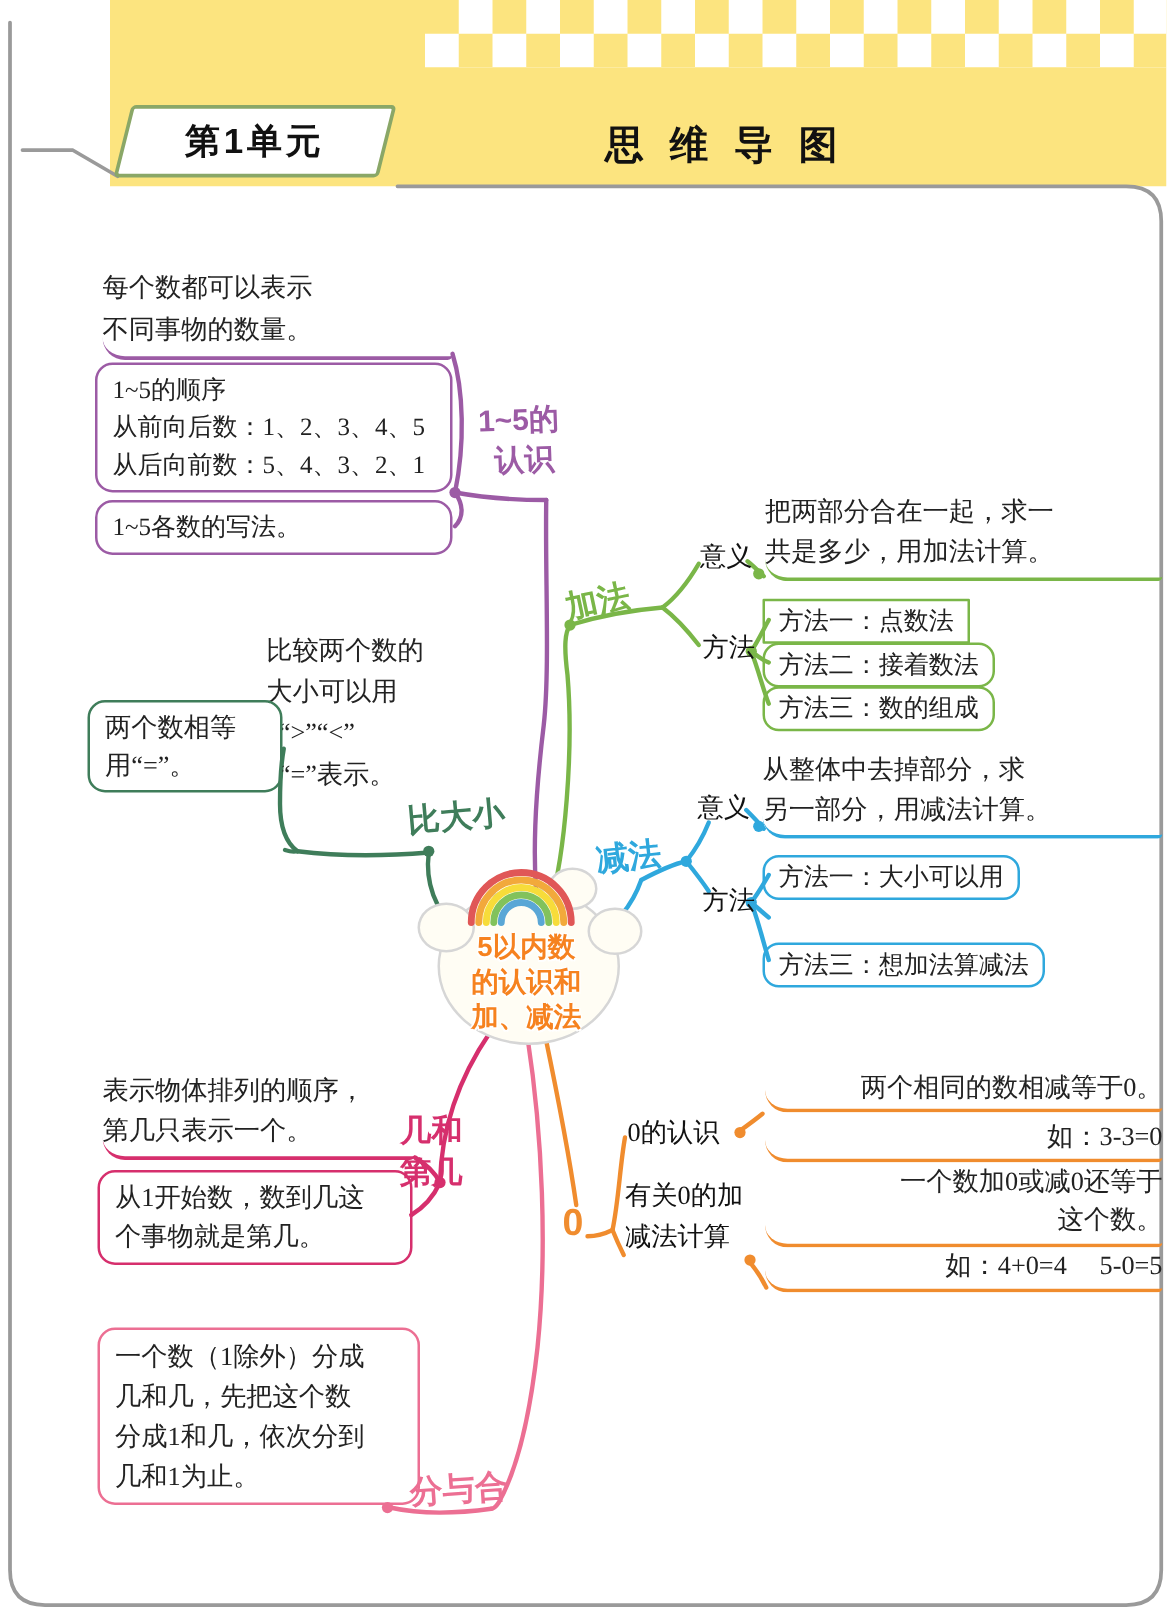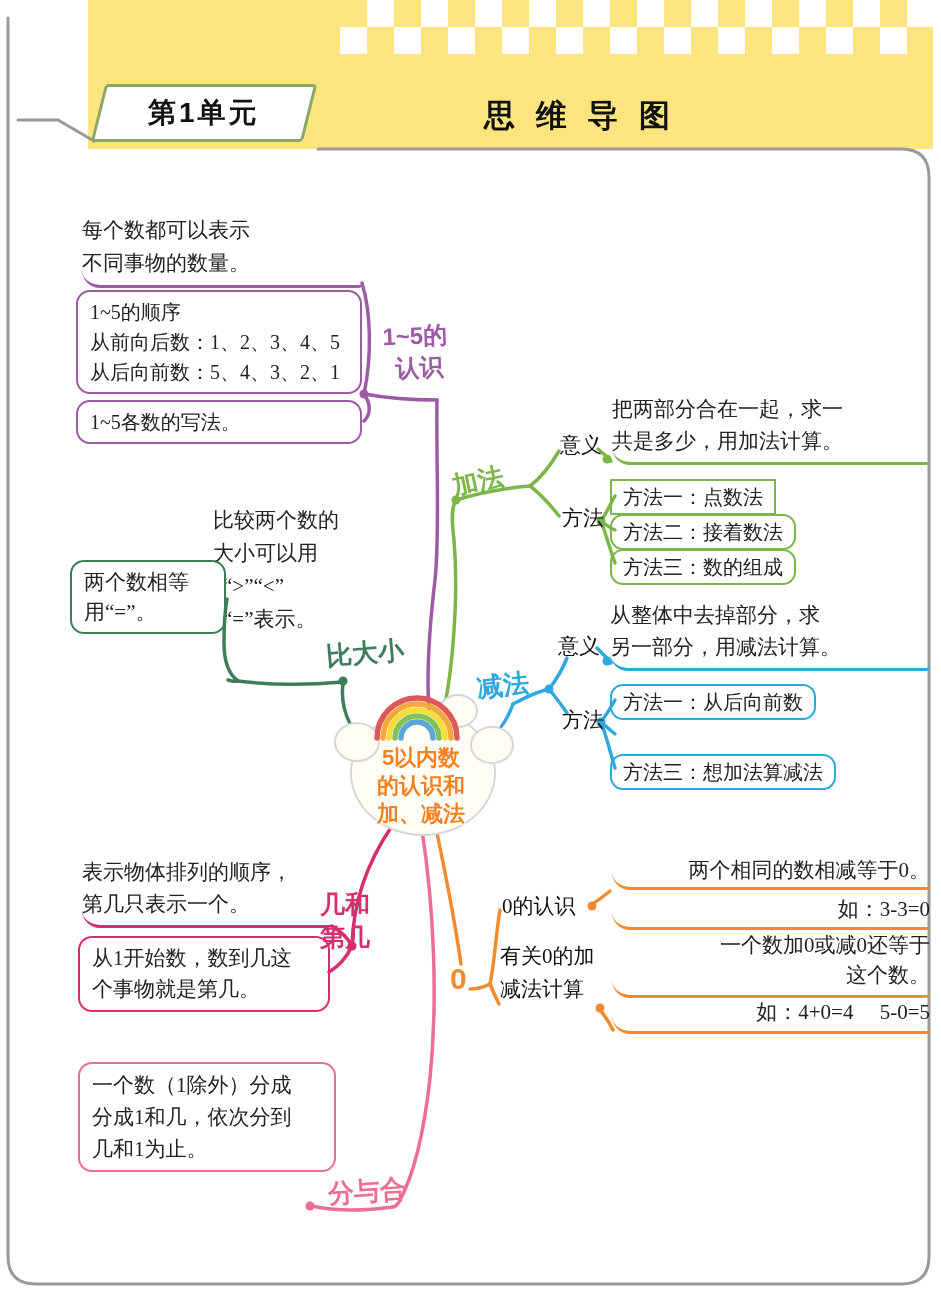--- a/index.html
+++ b/index.html
@@ -206,21 +206,21 @@
     <div>用“=”。</div>
   </div>
 
   <div class="blabel l-blue" style="left:477px;top:668px;font-size:26px;transform:rotate(-6deg);">减法</div>
   <div class="klabel" style="left:558px;top:632px;">意义</div>
   <div class="txt brace c-blue" style="left:610px;top:599px;width:320px;">
     <div>从整体中去掉部分，求</div>
     <div>另一部分，用减法计算。</div>
   </div>
   <div class="klabel" style="left:562px;top:706px;">方法</div>
-  <div class="txt box c-blue" style="left:610px;top:684px;font-size:20px;line-height:26px;border-radius:13px;padding:3px 11px;">方法一：从后向前数</div>
+  <div class="txt box c-blue" style="left:610px;top:684px;font-size:20px;line-height:26px;border-radius:13px;padding:3px 11px;">方法一：大小可以用</div>
   <div class="txt box c-blue" style="left:610px;top:754px;font-size:20px;line-height:26px;border-radius:13px;padding:3px 11px;">方法三：想加法算减法</div>
 
   <div class="blabel l-magenta" style="left:320px;top:888px;font-size:25px;">
     <div>几和</div>
     <div>第几</div>
   </div>
   <div class="txt brace c-magenta" style="left:82px;top:856px;width:250px;">
     <div>表示物体排列的顺序，</div>
     <div>第几只表示一个。</div>
   </div>
@@ -245,17 +245,18 @@
     <div>一个数加0或减0还等于</div>
     <div>这个数。</div>
   </div>
   <div class="txt brace c-orange" style="left:612px;top:999px;width:318px;line-height:27px;">
     <div>如：4+0=4　 5-0=5</div>
   </div>
 
   <div class="blabel l-pink" style="left:328px;top:1174px;font-size:26px;transform:rotate(-4deg);">分与合</div>
   <div class="txt box c-pink" style="left:78px;top:1062px;width:230px;line-height:32px;">
     <div>一个数（1除外）分成</div>
+    <div>几和几，先把这个数</div>
     <div>分成1和几，依次分到</div>
     <div>几和1为止。</div>
   </div>
 
 </div>
 
 </body></html>

